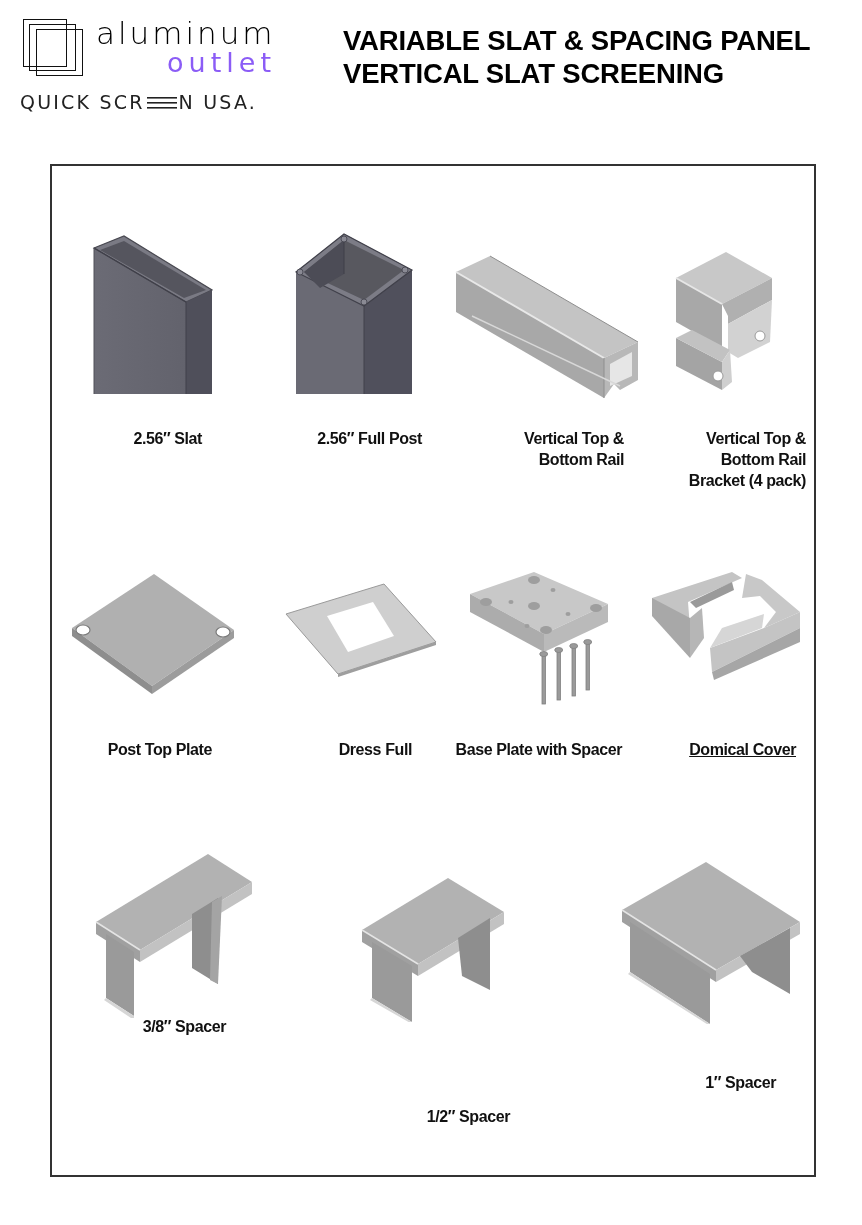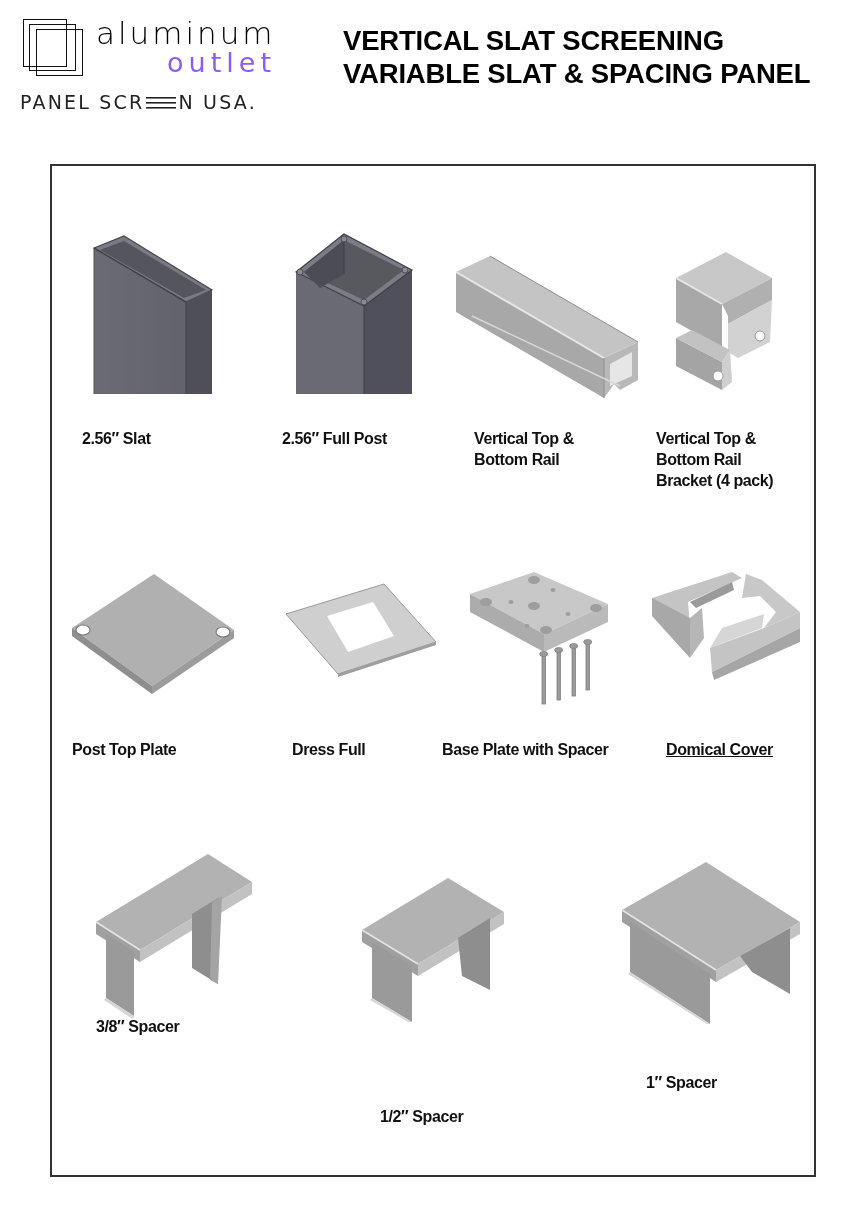--- a/index.html
+++ b/index.html
@@ -19,39 +19,39 @@
                 linear-gradient(#222,#222) 0 6px/100% 1.6px no-repeat,
                 linear-gradient(#222,#222) 0 11px/100% 1.6px no-repeat; }
 
   .title { position: absolute; left: 343px; top: 24px; }
   .title div { font-family: "Liberation Sans", sans-serif; font-weight: bold; font-size: 27.5px; line-height: 33px; white-space: nowrap; letter-spacing: -0.2px; }
 
   .frame { position: absolute; left: 50px; top: 164px; width: 766px; height: 1013px; border: 2px solid #333; box-sizing: border-box; }
 
   .item { position: absolute; }
   .item svg { display: block; }
-  .label { position: absolute; text-align: left; font-family: "Liberation Sans", sans-serif; font-size: 16px; line-height: 21px; letter-spacing: -0.4px; font-weight: 600; color: #111; }
+  .label { position: absolute; text-align: right; font-family: "Liberation Sans", sans-serif; font-size: 16px; line-height: 21px; letter-spacing: -0.4px; font-weight: 600; color: #111; }
 </style>
 </head>
 <body>
 
 <div class="logo">
   <div class="logo-mark">
     <span class="s1"></span>
       <span class="s2"></span>
       <span class="s3"></span>
   </div>
   <div class="logo-word1">aluminum</div>
   <div class="logo-word2">outlet</div>
-  <div class="logo-tag"><span>PANEL SCR</span><span class="eq"></span><span>N USA.</span></div>
+  <div class="logo-tag"><span>QUICK SCR</span><span class="eq"></span><span>N USA.</span></div>
 </div>
 
 <div class="title">
+  <div>VARIABLE SLAT &amp; SPACING PANEL</div>
   <div>VERTICAL SLAT SCREENING</div>
-  <div>VARIABLE SLAT &amp; SPACING PANEL</div>
 </div>
 
 <div class="frame"></div>
 
 <div class="item" style="left:88px; top:230px;">
   <svg width="130" height="166" viewBox="0 0 130 166">
     <defs>
       <linearGradient id="gSlatF" x1="0" x2="1">
           <stop offset="0" stop-color="#6b6b75"></stop>
           <stop offset="1" stop-color="#60606a"></stop>

